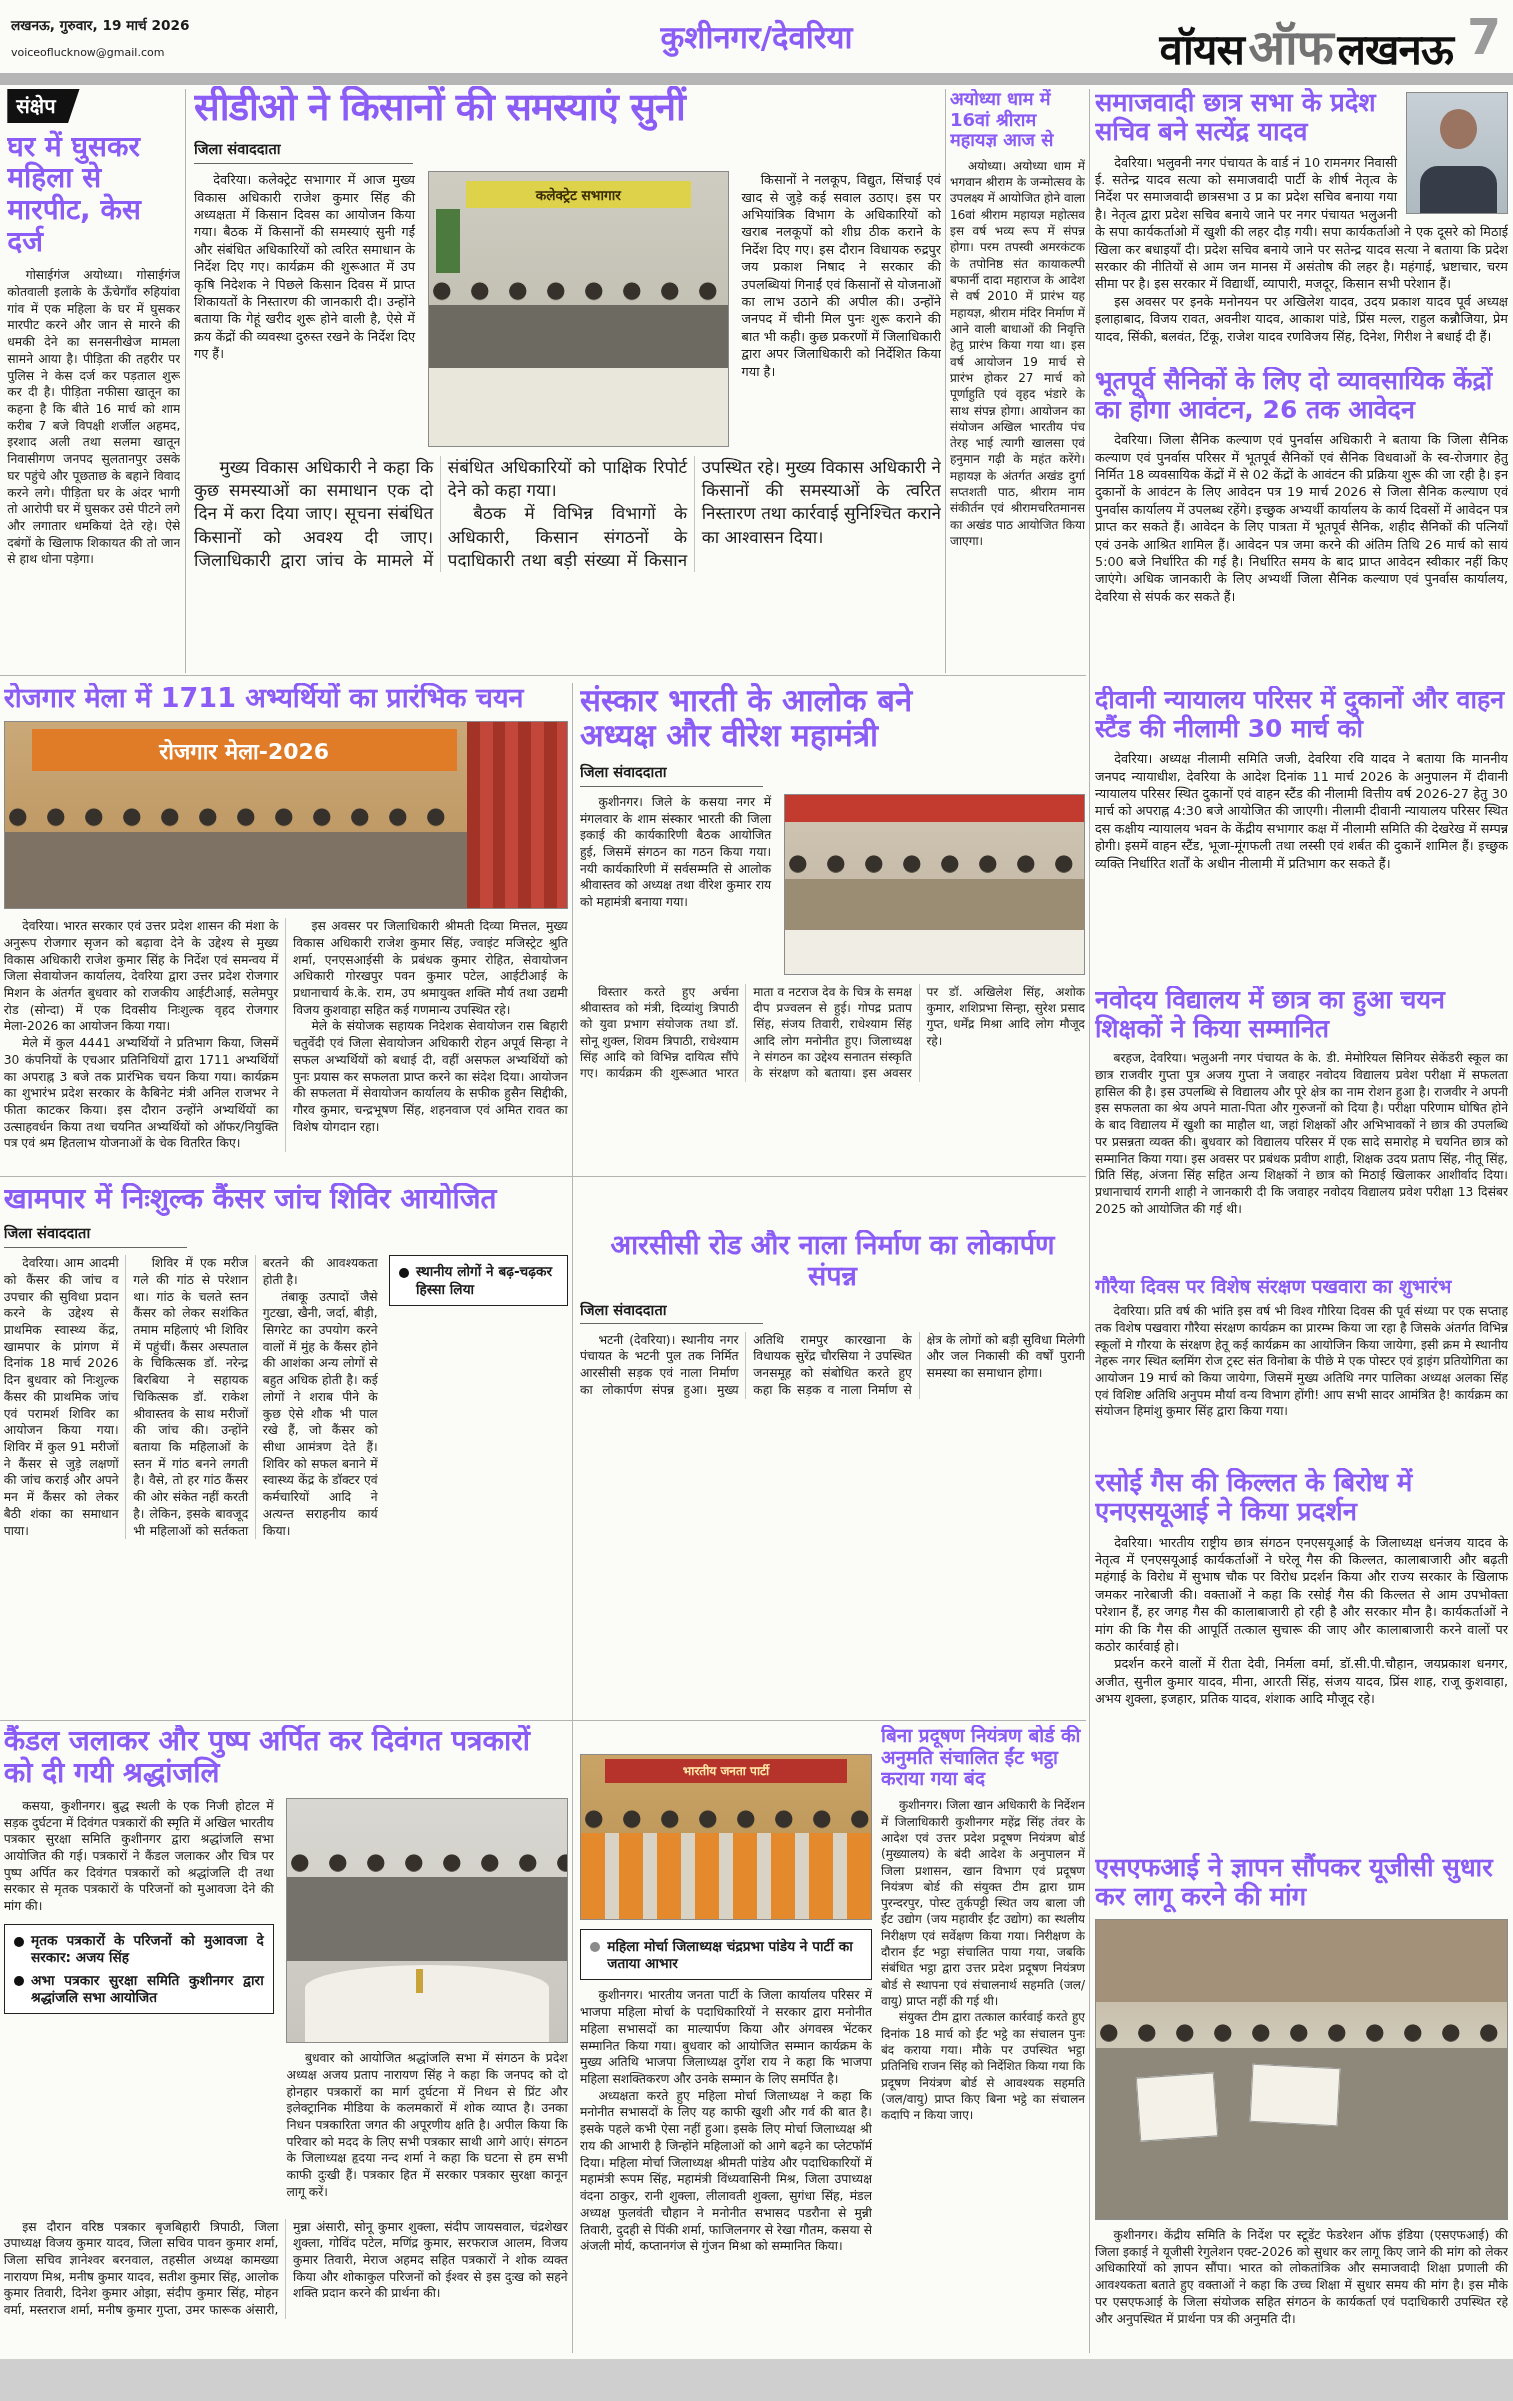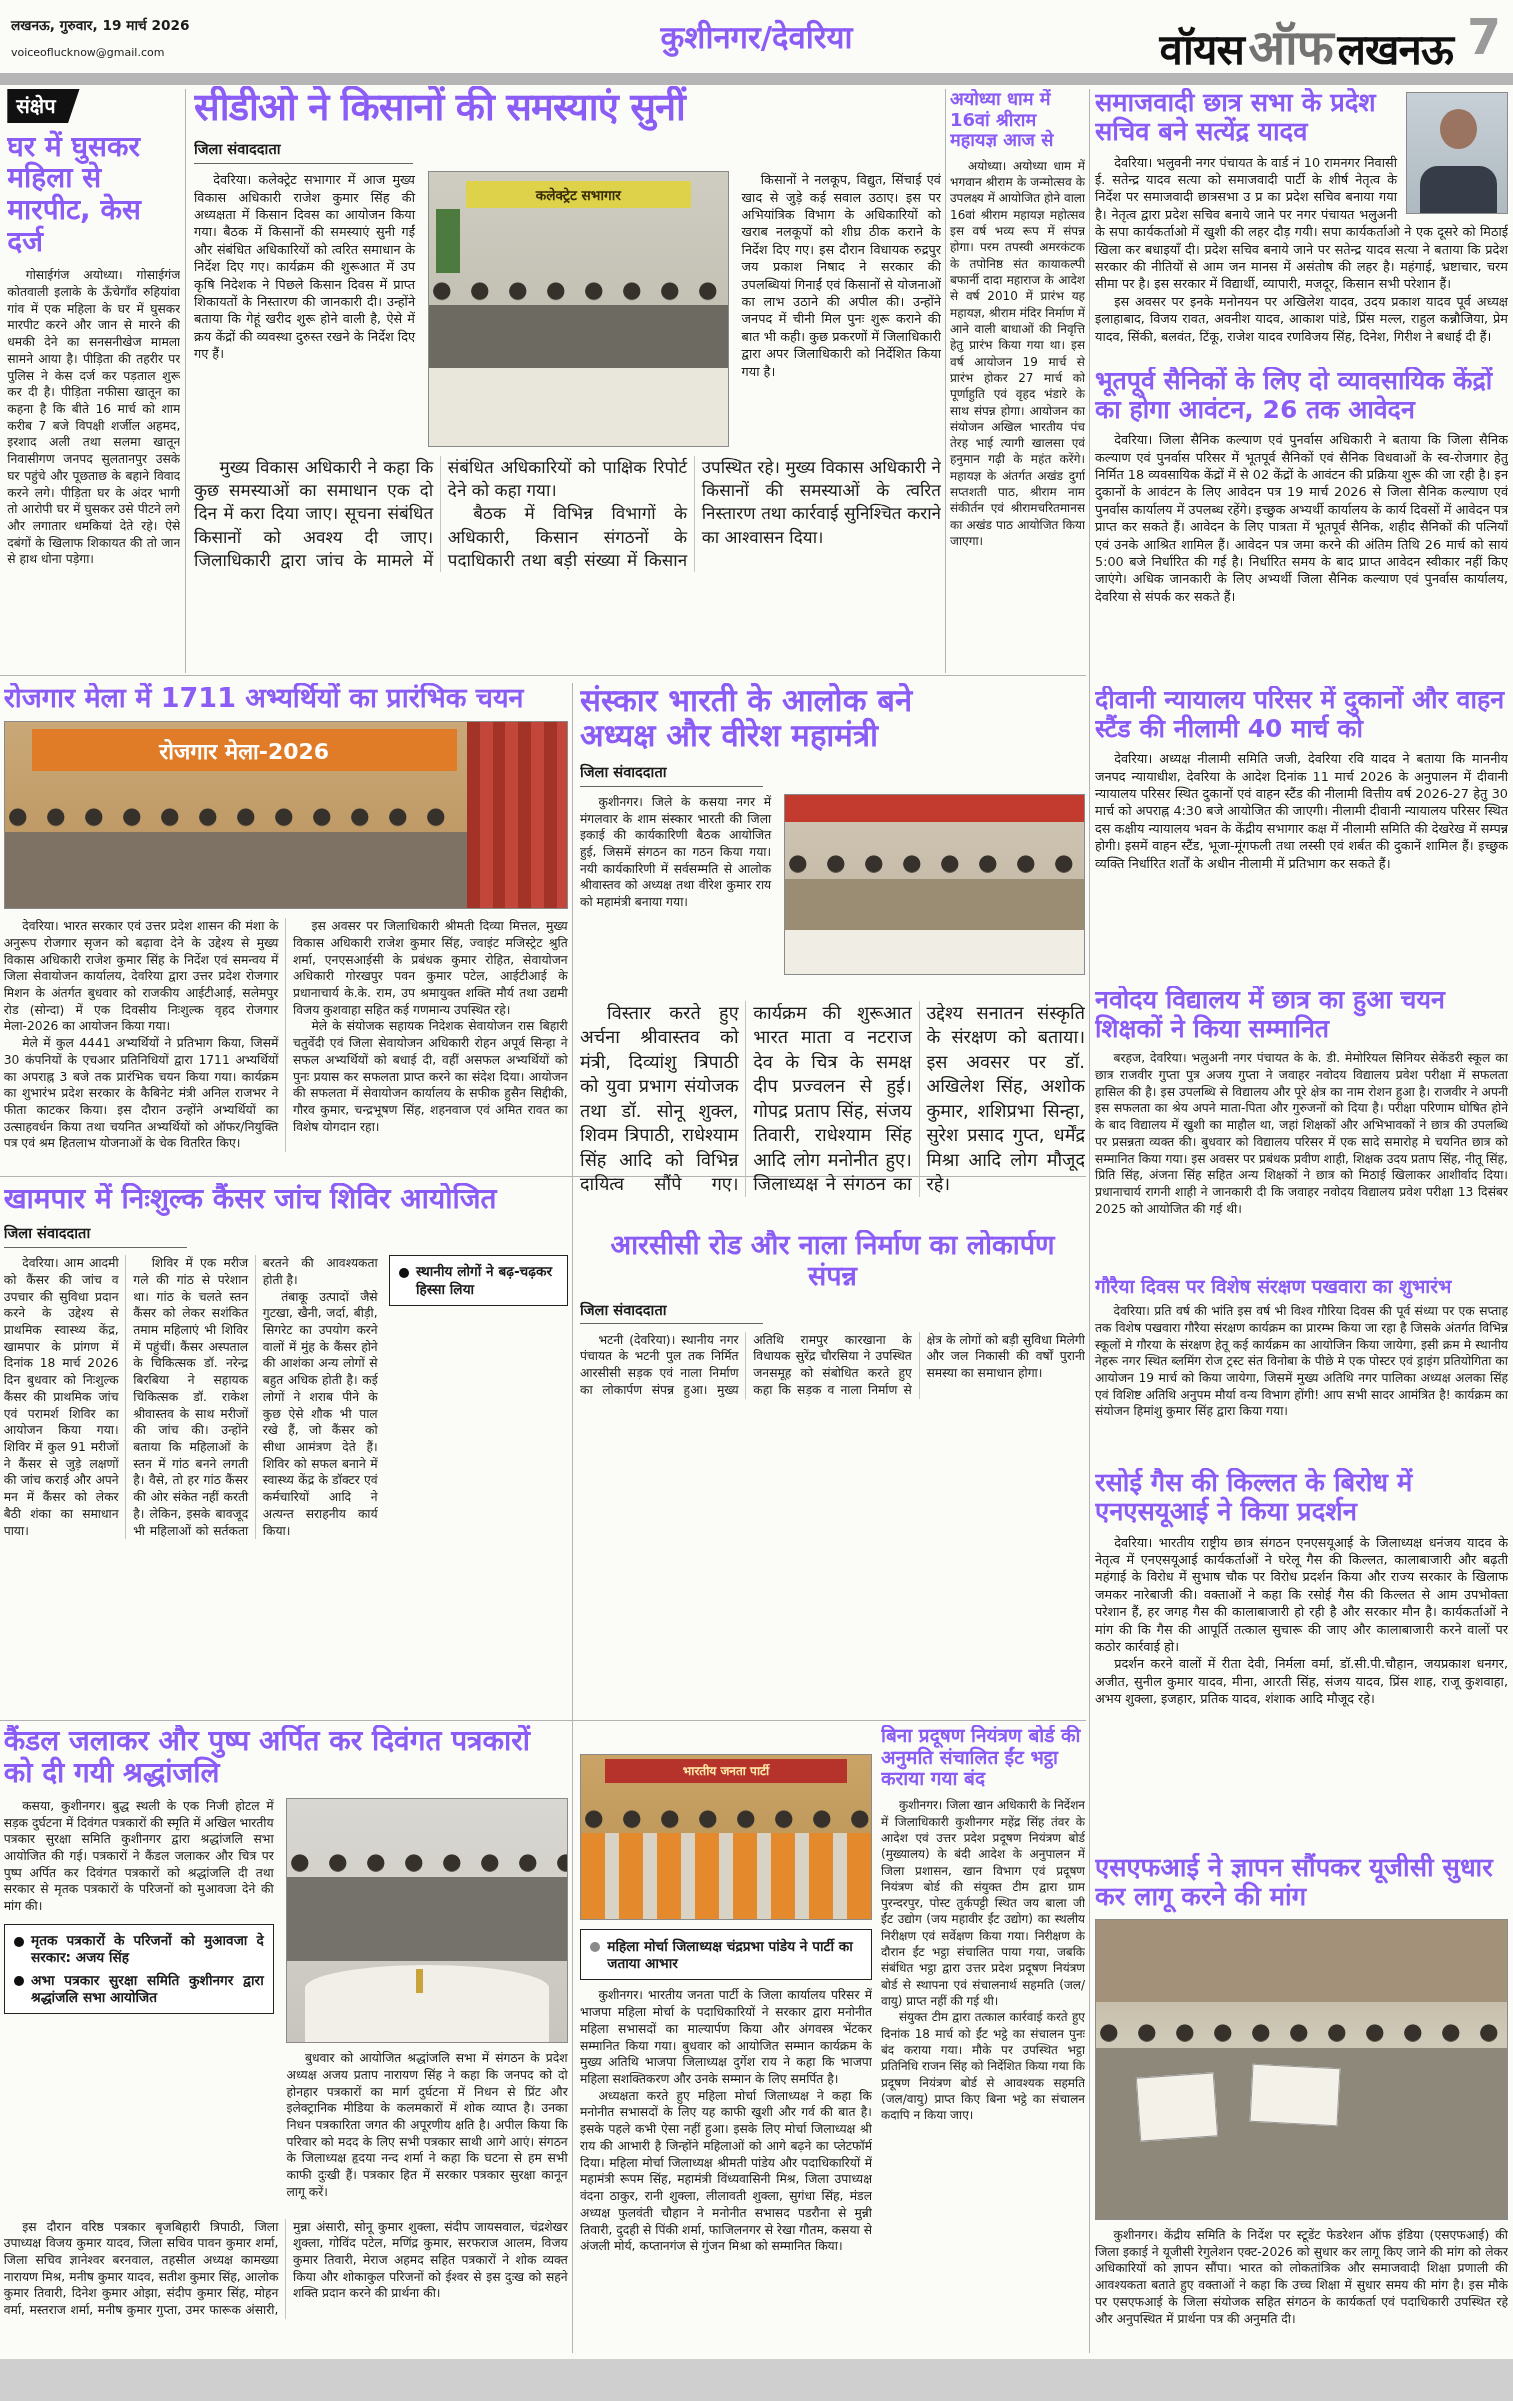--- a/index.html
+++ b/index.html
@@ -112,21 +112,21 @@
   </div>
 
   <div class="art" style="left:1095px;top:367px;width:413px;height:314px">
     <div class="hl" style="font-size:25px;margin-bottom:7.3px">भूतपूर्व सैनिकों के लिए दो व्यावसायिक केंद्रों का होगा आवंटन, 26 तक आवेदन</div>
     <div class="bt" style="font-size:12.8px">
         <p>देवरिया। जिला सैनिक कल्याण एवं पुनर्वास अधिकारी ने बताया कि जिला सैनिक कल्याण एवं पुनर्वास परिसर में भूतपूर्व सैनिकों एवं सैनिक विधवाओं के स्व-रोजगार हेतु निर्मित 18 व्यवसायिक केंद्रों में से 02 केंद्रों के आवंटन की प्रक्रिया शुरू की जा रही है। इन दुकानों के आवंटन के लिए आवेदन पत्र 19 मार्च 2026 से जिला सैनिक कल्याण एवं पुनर्वास कार्यालय में उपलब्ध रहेंगे। इच्छुक अभ्यर्थी कार्यालय के कार्य दिवसों में आवेदन पत्र प्राप्त कर सकते हैं। आवेदन के लिए पात्रता में भूतपूर्व सैनिक, शहीद सैनिकों की पत्नियाँ एवं उनके आश्रित शामिल हैं। आवेदन पत्र जमा करने की अंतिम तिथि 26 मार्च को सायं 5:00 बजे निर्धारित की गई है। निर्धारित समय के बाद प्राप्त आवेदन स्वीकार नहीं किए जाएंगे। अधिक जानकारी के लिए अभ्यर्थी जिला सैनिक कल्याण एवं पुनर्वास कार्यालय, देवरिया से संपर्क कर सकते हैं।</p>
       </div>
   </div>
 
   <div class="art" style="left:1095px;top:686px;width:413px;height:296px">
-    <div class="hl" style="font-size:25px;margin-bottom:7.3px">दीवानी न्यायालय परिसर में दुकानों और वाहन स्टैंड की नीलामी 40 मार्च को</div>
+    <div class="hl" style="font-size:25px;margin-bottom:7.3px">दीवानी न्यायालय परिसर में दुकानों और वाहन स्टैंड की नीलामी 30 मार्च को</div>
     <div class="bt" style="font-size:12.8px">
         <p>देवरिया। अध्यक्ष नीलामी समिति जजी, देवरिया रवि यादव ने बताया कि माननीय जनपद न्यायाधीश, देवरिया के आदेश दिनांक 11 मार्च 2026 के अनुपालन में दीवानी न्यायालय परिसर स्थित दुकानों एवं वाहन स्टैंड की नीलामी वित्तीय वर्ष 2026-27 हेतु 30 मार्च को अपराह्न 4:30 बजे आयोजित की जाएगी। नीलामी दीवानी न्यायालय परिसर स्थित दस कक्षीय न्यायालय भवन के केंद्रीय सभागार कक्ष में नीलामी समिति की देखरेख में सम्पन्न होगी। इसमें वाहन स्टैंड, भूजा-मूंगफली तथा लस्सी एवं शर्बत की दुकानें शामिल हैं। इच्छुक व्यक्ति निर्धारित शर्तों के अधीन नीलामी में प्रतिभाग कर सकते हैं।</p>
       </div>
   </div>
 
   <div class="art" style="left:1095px;top:986px;width:413px;height:287px">
     <div class="hl" style="font-size:25px;margin-bottom:7.3px">नवोदय विद्यालय में छात्र का हुआ चयन शिक्षकों ने किया सम्मानित</div>
     <div class="bt" style="font-size:12.3px">
         <p>बरहज, देवरिया। भलुअनी नगर पंचायत के के. डी. मेमोरियल सिनियर सेकेंडरी स्कूल का छात्र राजवीर गुप्ता पुत्र अजय गुप्ता ने जवाहर नवोदय विद्यालय प्रवेश परीक्षा में सफलता हासिल की है। इस उपलब्धि से विद्यालय और पूरे क्षेत्र का नाम रोशन हुआ है। राजवीर ने अपनी इस सफलता का श्रेय अपने माता-पिता और गुरुजनों को दिया है। परीक्षा परिणाम घोषित होने के बाद विद्यालय में खुशी का माहौल था, जहां शिक्षकों और अभिभावकों ने छात्र की उपलब्धि पर प्रसन्नता व्यक्त की। बुधवार को विद्यालय परिसर में एक सादे समारोह मे चयनित छात्र को सम्मानित किया गया। इस अवसर पर प्रबंधक प्रवीण शाही, शिक्षक उदय प्रताप सिंह, नीतू सिंह, प्रिति सिंह, अंजना सिंह सहित अन्य शिक्षकों ने छात्र को मिठाई खिलाकर आशीर्वाद दिया। प्रधानाचार्य रागनी शाही ने जानकारी दी कि जवाहर नवोदय विद्यालय प्रवेश परीक्षा 13 दिसंबर 2025 को आयोजित की गई थी।</p>
       </div>
@@ -187,21 +187,21 @@
         <p>कुशीनगर। जिले के कसया नगर में मंगलवार के शाम संस्कार भारती की जिला इकाई की कार्यकारिणी बैठक आयोजित हुई, जिसमें संगठन का गठन किया गया। नयी कार्यकारिणी में सर्वसम्मति से आलोक श्रीवास्तव को अध्यक्ष तथा वीरेश कुमार राय को महामंत्री बनाया गया।</p>
       </div>
       <div class="photo" style="flex:0 0 301px;height:181px">
         <div class="abs" style="inset:0;background:linear-gradient(180deg,#d0c6b4,#bdb29e)"></div>
         <div class="abs" style="left:0;right:0;top:0;height:27px;background:#c23b2e"></div>
         <div class="heads" style="top:58px"></div>
         <div class="abs" style="left:0;right:0;top:84px;height:51px;background:#9b8c74"></div>
         <div class="abs" style="left:0;right:0;bottom:0;height:44px;background:#efede4"></div>
       </div>
     </div>
-    <div class="bt cols3" style="margin-top:26px;font-size:18px">
+    <div class="bt cols3" style="margin-top:9px;font-size:12px">
       <p>विस्तार करते हुए अर्चना श्रीवास्तव को मंत्री, दिव्यांशु त्रिपाठी को युवा प्रभाग संयोजक तथा डॉ. सोनू शुक्ल, शिवम त्रिपाठी, राधेश्याम सिंह आदि को विभिन्न दायित्व सौंपे गए। कार्यक्रम की शुरूआत भारत माता व नटराज देव के चित्र के समक्ष दीप प्रज्वलन से हुई। गोपद्र प्रताप सिंह, संजय तिवारी, राधेश्याम सिंह आदि लोग मनोनीत हुए। जिलाध्यक्ष ने संगठन का उद्देश्य सनातन संस्कृति के संरक्षण को बताया। इस अवसर पर डॉ. अखिलेश सिंह, अशोक कुमार, शशिप्रभा सिन्हा, सुरेश प्रसाद गुप्त, धर्मेंद्र मिश्रा आदि लोग मौजूद रहे।</p>
     </div>
   </div>
 
   <div class="art" style="left:3.7px;top:1183px;width:564px;height:533px">
     <div class="hl" style="font-size:28px">खामपार में निःशुल्क कैंसर जांच शिविर आयोजित</div>
     <div class="byline" style="width:183px;margin-top:7.3px">जिला संवाददाता</div>
     <div class="bbox" style="float:right;width:179px;margin:0 0 7.3px 11px">
       <div class="bi" style="font-size:13.7px;margin:0">
         <span class="dot"></span>

